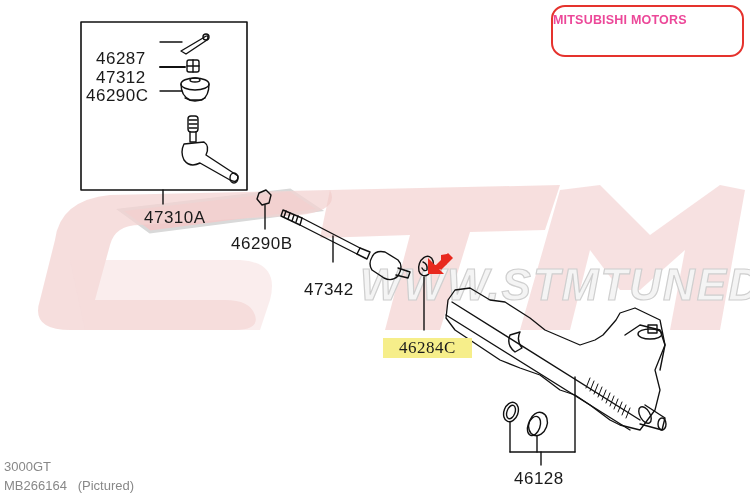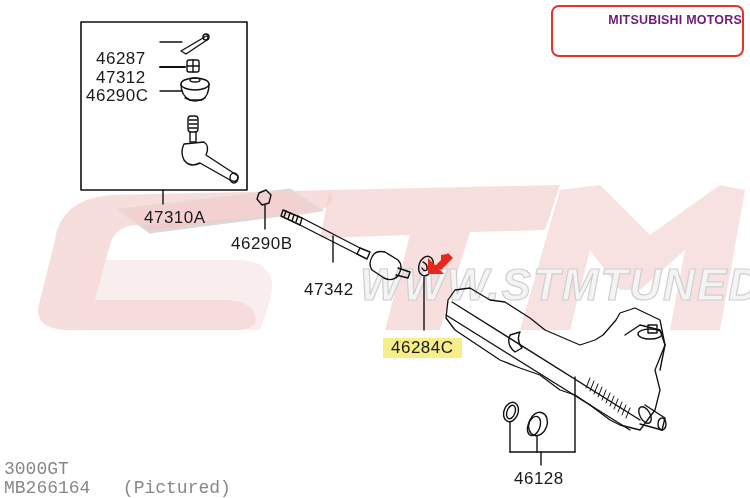--- a/index.html
+++ b/index.html
@@ -1,24 +1,24 @@
 <!DOCTYPE html>
 <html><head>
 <meta charset="utf-8">
 <style>
   html, body { margin:0; padding:0; }
   body { width:750px; height:498px; background:#ffffff; position:relative; overflow:hidden; font-family:"Liberation Sans", sans-serif; }
   .wm { position:absolute; left:0; top:0; width:750px; height:498px; }
   .draw { position:absolute; left:0; top:0; width:750px; height:498px; }
   .label { position:absolute; font-family:"Liberation Sans", sans-serif; font-size:17px; color:#1a1a1a; letter-spacing:0.5px; white-space:nowrap; }
-  .label.hl { background:#f6ee8a; padding:0 8px; }
-  .brand { position:absolute; left:551px; top:5px; width:193px; height:52px; border:2.5px solid #e5322d; border-radius:8px; box-sizing:border-box; background:#fff; text-align:right; color:#701a75; }
+  .label.hl { background:#f6ee8a; padding:0 16px;font-family:Liberation Serif, serif; }
+  .brand { position:absolute; left:551px; top:5px; width:193px; height:52px; border:2.5px solid #e5322d; border-radius:14px; box-sizing:border-box; background:#fff; text-align:left; color:#ec4899; }
   .brand .l1 { font-size:12.5px; font-weight:bold; margin-top:6px; letter-spacing:0.2px; }
   .brand .l2 { font-size:21px; font-weight:bold; margin-top:0px; letter-spacing:0.3px; }
-  .caption { position:absolute; left:4px; font-size:18px; color:#888; font-family:Liberation Mono, monospace; }
+  .caption { position:absolute; left:4px; font-size:13px; color:#888; font-family:Liberation Sans, sans-serif; }
 </style>
 </head>
 <body>
 
 <svg class="wm" viewBox="0 0 750 498">
   <g fill="none" stroke="#d9d9d9" stroke-width="3">
     <path d="M120 210 L290 190 L320 210 L150 232 Z" fill="#f0caca"></path>
   </g>
 
   <path d="M110 195 Q60 200 55 240 L40 300 Q30 330 70 330 L235 330 Q260 330 255 315 Q250 300 225 300 L95 300 L110 245 Q115 225 140 225 L300 215 Q340 210 330 190 Z" fill="#f3d3d2" opacity="0.75"></path>

